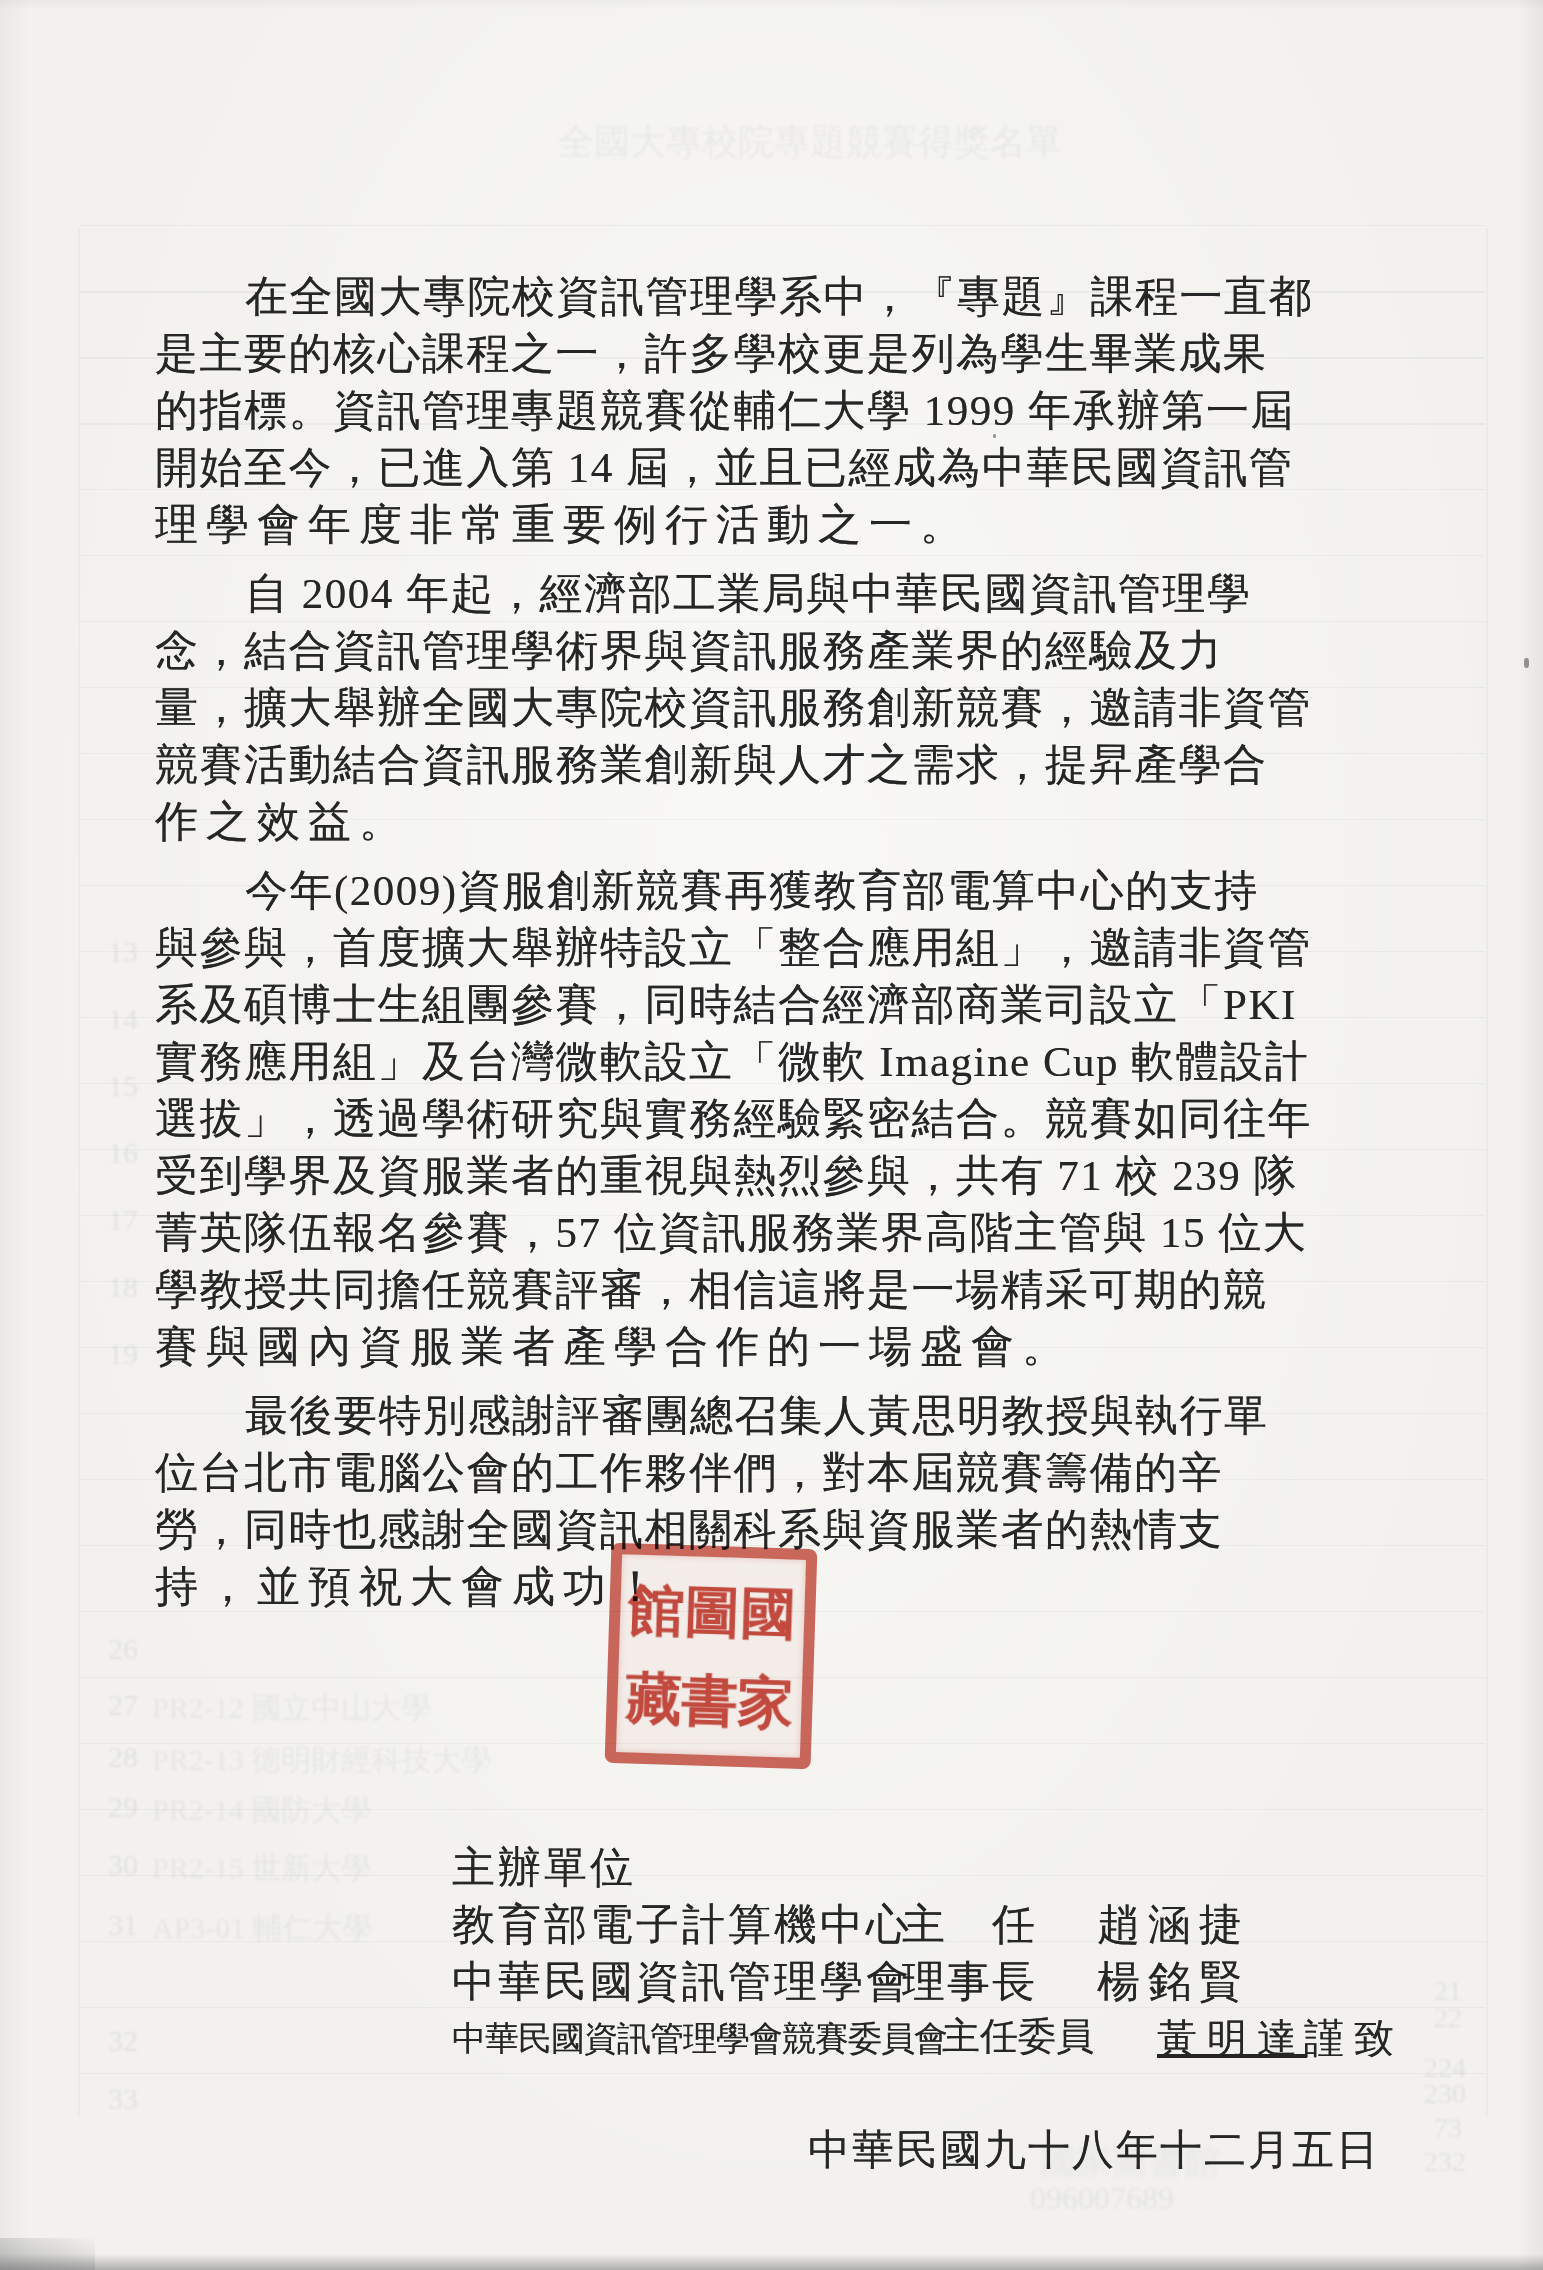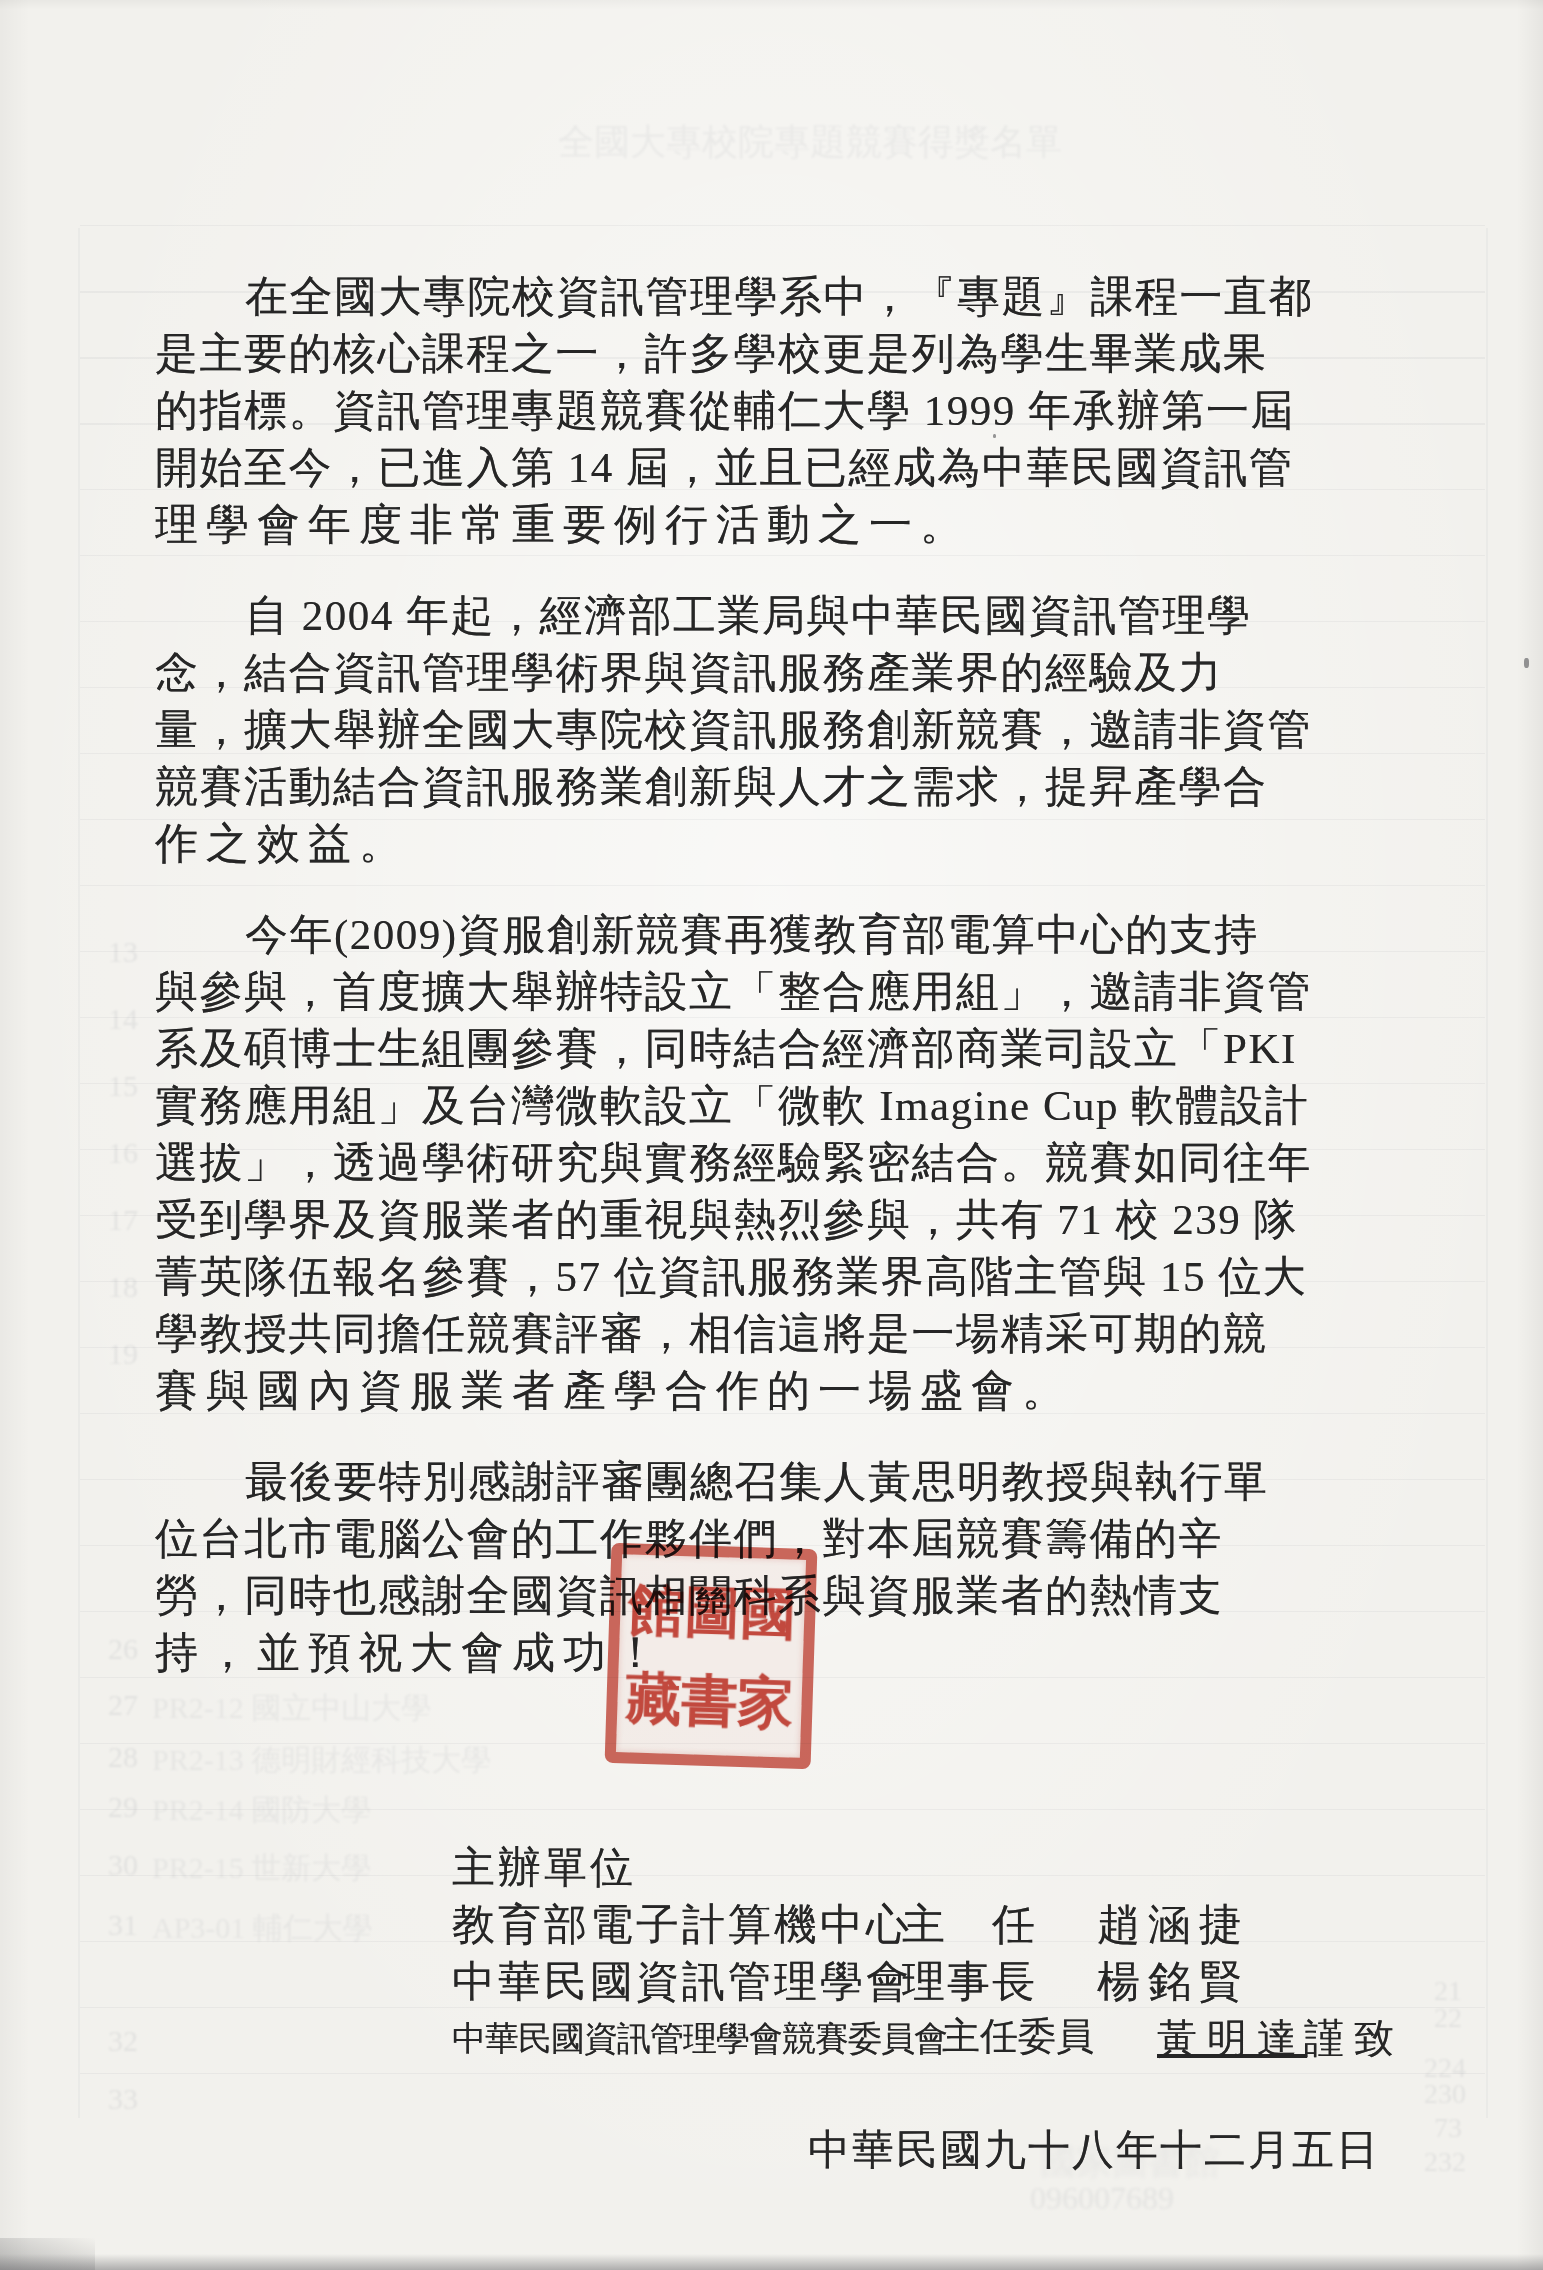--- a/index.html
+++ b/index.html
@@ -31,21 +31,21 @@
   
   .doc-title{
     position:absolute;left:560px;top:150px;
     font-size:57px;letter-spacing:4px;font-weight:600;color:#1f1f1f;
     text-shadow:0 0 .5px rgba(30,30,30,.7);
     white-space:nowrap;
   }
   
   .body-block{position:absolute;left:155px;top:268px;width:918px;}
   .para{margin:0;}
-  .para + .para{margin-top:34px;}
+  .para + .para{margin-top:12px;}
   .bline{
     font-size:43px;line-height:57px;letter-spacing:1.5px;
     text-align:justify;text-align-last:justify;
     text-shadow:0 0 .5px rgba(40,40,40,.65);
     white-space:nowrap;
   }
   .bline.first{padding-left:90px;}
   .bline.last{text-align-last:left;letter-spacing:8px;}
   
   .seal{

